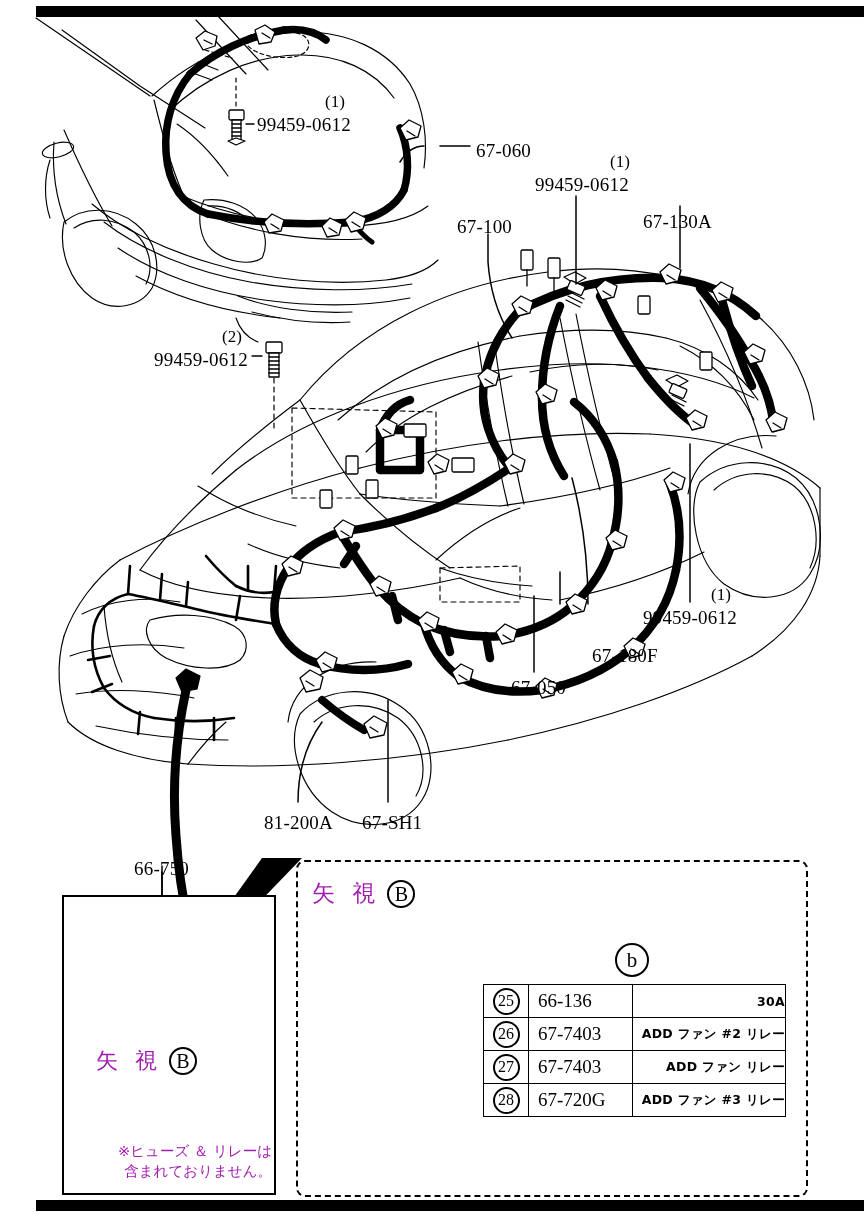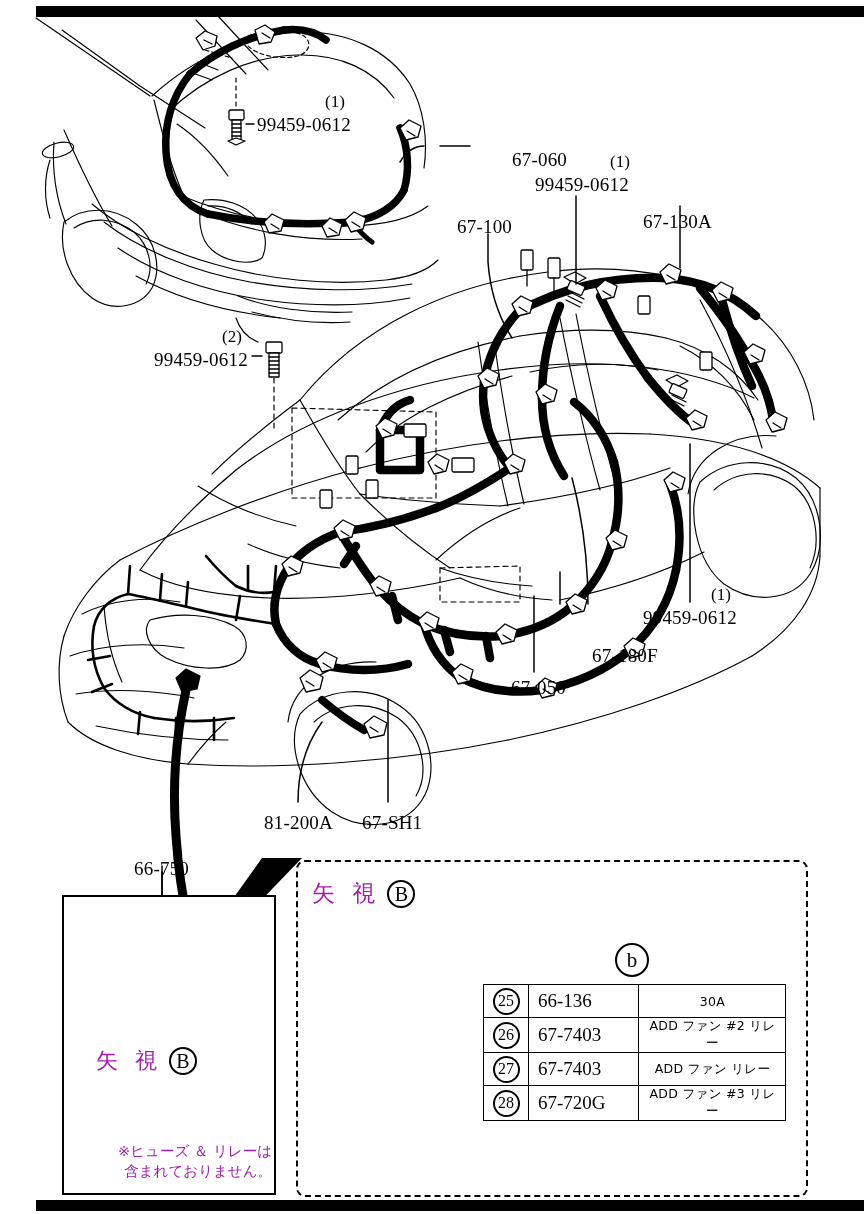--- a/index.html
+++ b/index.html
@@ -44,27 +44,27 @@
   #detail-view-b .jp{font-size:23px;letter-spacing:5px;}
 
   
   #circ-b{position:absolute;left:615px;top:943px;width:30px;height:30px;
      border:2.4px solid #000;border-radius:50%;display:flex;align-items:center;
      justify-content:center;font-size:21px;background:#fff;line-height:1;}
 
   
   #parts-table{position:absolute;left:483px;top:984px;width:303px;
      border-collapse:collapse;background:#fff;table-layout:fixed;}
-  #parts-table td{border:1.6px solid #000;height:32px;padding:0 6px;
+  #parts-table td{border:1.6px solid #000;height:32px;padding:0 0;
      font-family:"Liberation Serif",serif;font-size:19px;color:#000;
      vertical-align:middle;}
   #parts-table td.c-ref{width:44px;text-align:center;padding:0;}
   #parts-table td.c-num{width:94px;text-align:left;padding-left:9px;}
-  #parts-table td.c-desc{text-align:center;padding-left:7px;
-     font-family:"DejaVu Sans",sans-serif;font-size:12.5px;font-weight:normal;
+  #parts-table td.c-desc{text-align:right;padding-left:7px;
+     font-family:"DejaVu Sans",sans-serif;font-size:12.5px;font-weight:bold;
      letter-spacing:.3px;}
   .ref-circle{display:inline-flex;align-items:center;justify-content:center;
      width:27px;height:27px;border:2px solid #000;border-radius:50%;
      font-family:"Liberation Serif",serif;font-size:16px;line-height:1;
      box-sizing:border-box;}
 </style>
 </head>
 <body>
 
 <div class="page">
@@ -553,21 +553,21 @@
       <g stroke-width="1.6">
         <path d="M162 872 L162 896"></path>
       </g>
     </g>
   </svg>
 
   <div>
     <span class="lbl" style="left:257px;top:114px;">99459-0612</span>
     <span class="qty" style="left:325px;top:92px;">(1)</span>
 
-    <span class="lbl" style="left:476px;top:149px;margin-left:36px;">67-060</span>
+    <span class="lbl" style="left:476px;top:140px;">67-060</span>
 
     <span class="lbl" style="left:535px;top:174px;">99459-0612</span>
     <span class="qty" style="left:610px;top:152px;">(1)</span>
 
     <span class="lbl" style="left:643px;top:188px;margin-top:23px;">67-130A</span>
 
     <span class="lbl" style="left:457px;top:216px;">67-100</span>
 
     <span class="lbl" style="left:154px;top:349px;">99459-0612</span>
     <span class="qty" style="left:222px;top:327px;">(2)</span>

